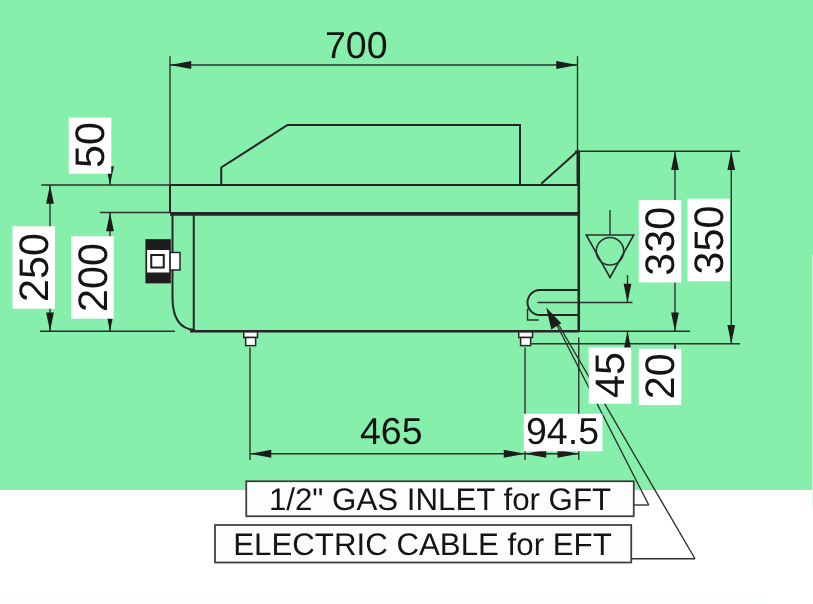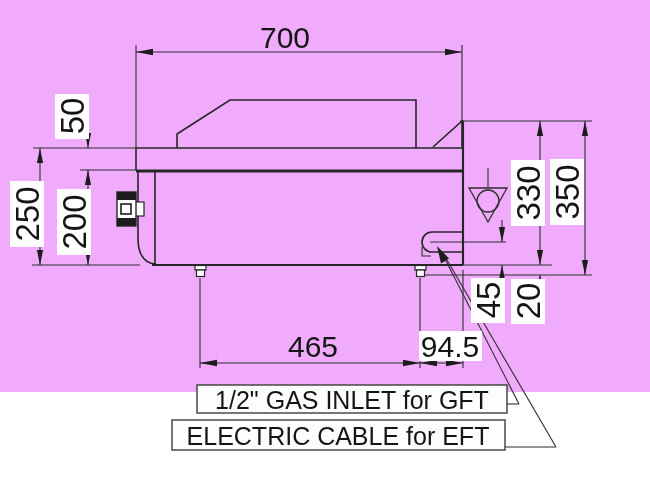--- a/index.html
+++ b/index.html
@@ -1,16 +1,16 @@
 <!DOCTYPE html>
 <html><head>
 <meta charset="utf-8">
 <style>
   html,body{margin:0;padding:0;background:#ffffff;width:650px;height:483px;overflow:hidden;}
-  .stage{position:relative;width:650px;height:392px;background:#f0abfc;
+  .stage{position:relative;width:650px;height:392px;background:#86efac;
          font-family:"Liberation Sans","DejaVu Sans",sans-serif;}
   svg{position:absolute;left:0;top:0;}
   .dimline{stroke:#2e2e2e;stroke-width:1.1;fill:none;}
   .outline{stroke:#262626;stroke-width:1.6;fill:none;}
   .outline-thick{stroke:#262626;stroke-width:3;fill:none;}
   .outline-med{stroke:#262626;stroke-width:2.1;fill:none;}
   .arrow{fill:#1c1c1c;stroke:none;}
   .dimtext{fill:#141414;font-size:30px;}
   .dimtext-rot{fill:#141414;font-size:33px;}
   .boxlabel{fill:#141414;font-size:25px;}

